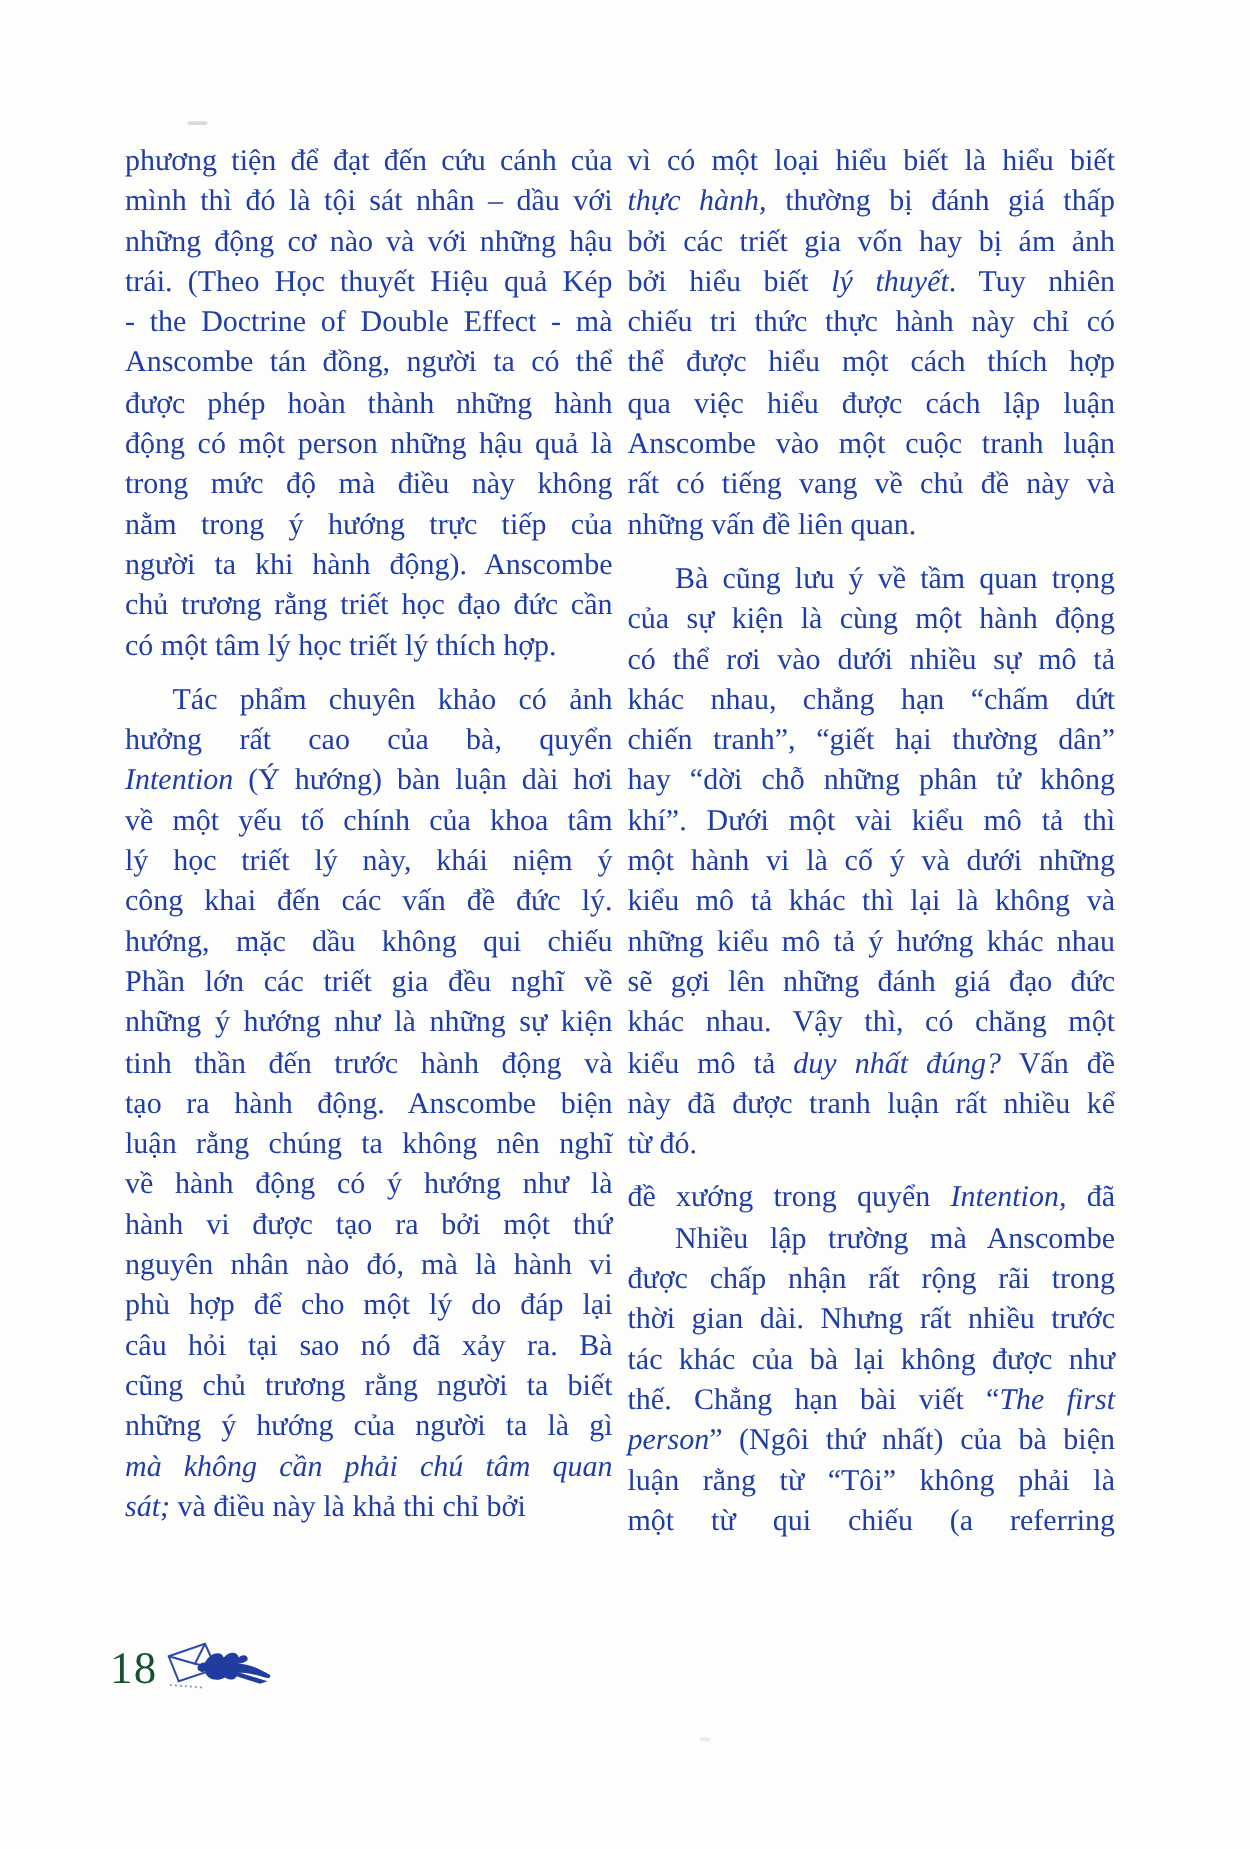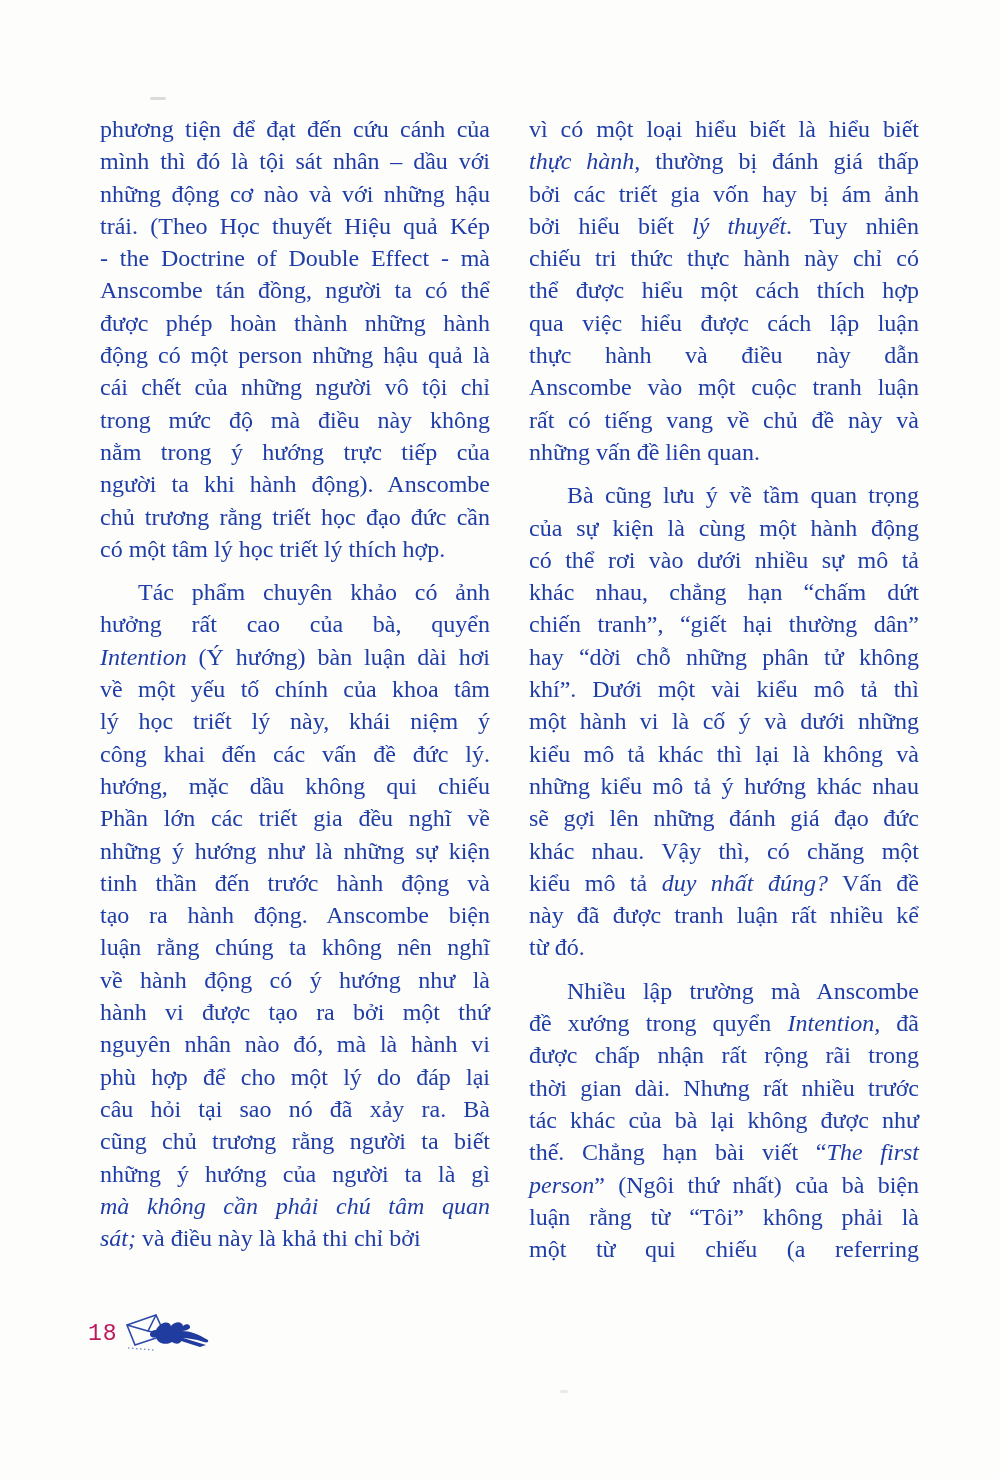--- a/index.html
+++ b/index.html
@@ -23,21 +23,21 @@
     border-radius: 2px;
   }
   .speck-top   { left: 150px; top: 97px;  width: 16px; height: 3px; }
   .speck-mid   { left: 560px; top: 1390px; width: 8px;  height: 3px; opacity: 0.3; }
   .content {
     position: absolute;
     left: 100px;
     top: 113px;
     width: 807px;
     display: flex;
-    gap: 39px;
+    gap: 12px;
   }
   .col {
     width: 390px;
     flex: 0 0 390px;
   }
   .para + .para { margin-top: 11px; }
   .line {
     font-size: 24px;
     line-height: 32.3px;
     text-align: justify;
@@ -53,23 +53,23 @@
   .it { font-style: italic; }
   .footer {
     position: absolute;
     left: 88px;
     top: 1312px;
     display: flex;
     align-items: center;
     height: 44px;
   }
   .pagenum {
-    font-family: Liberation Mono, monospace;
-    font-size: 23px;
-    color: #be185d;
+    font-family: Liberation Serif, serif;
+    font-size: 36px;
+    color: #14532d;
     letter-spacing: 1px;
     margin-right: 2px;
   }
   .flourish { display: block; }
 </style>
 </head>
 <body>
 
 <div class="page">
 
@@ -80,21 +80,20 @@
     <div class="col">
         <div class="para">
           <div class="line"><span>phương tiện để đạt đến cứu cánh của</span></div>
           <div class="line"><span>mình thì đó là tội sát nhân – dầu với</span></div>
           <div class="line"><span>những động cơ nào và với những hậu</span></div>
           <div class="line"><span>trái. (Theo Học thuyết Hiệu quả Kép</span></div>
           <div class="line"><span>- the Doctrine of Double Effect - mà</span></div>
           <div class="line"><span>Anscombe tán đồng, người ta có thể</span></div>
           <div class="line"><span>được phép hoàn thành những hành</span></div>
           <div class="line"><span>động có một person những hậu quả là</span></div>
-          <div class="line"><span>cái chết của những người vô tội chỉ</span></div>
           <div class="line"><span>trong mức độ mà điều này không</span></div>
           <div class="line"><span>nằm trong ý hướng trực tiếp của</span></div>
           <div class="line"><span>người ta khi hành động). Anscombe</span></div>
           <div class="line"><span>chủ trương rằng triết học đạo đức cần</span></div>
           <div class="line last"><span>có một tâm lý học triết lý thích hợp.</span></div>
         </div>
         <div class="para">
           <div class="line first-indent"><span>Tác phẩm chuyên khảo có ảnh</span></div>
           <div class="line"><span>hưởng rất cao của bà, quyển</span></div>
           <div class="line"><span class="it">Intention</span><span> (Ý hướng) bàn luận dài hơi</span></div>
@@ -120,21 +119,20 @@
       </div>
     <div class="col">
         <div class="para">
           <div class="line"><span>vì có một loại hiểu biết là hiểu biết</span></div>
           <div class="line"><span class="it">thực hành,</span><span> thường bị đánh giá thấp</span></div>
           <div class="line"><span>bởi các triết gia vốn hay bị ám ảnh</span></div>
           <div class="line"><span>bởi hiểu biết </span><span class="it">lý thuyết</span><span>. Tuy nhiên</span></div>
           <div class="line"><span>chiếu tri thức thực hành này chỉ có</span></div>
           <div class="line"><span>thể được hiểu một cách thích hợp</span></div>
           <div class="line"><span>qua việc hiểu được cách lập luận</span></div>
-          <div class="line"><span>thực hành và điều này dẫn</span></div>
           <div class="line"><span>Anscombe vào một cuộc tranh luận</span></div>
           <div class="line"><span>rất có tiếng vang về chủ đề này và</span></div>
           <div class="line last"><span>những vấn đề liên quan.</span></div>
         </div>
         <div class="para">
           <div class="line first-indent"><span>Bà cũng lưu ý về tầm quan trọng</span></div>
           <div class="line"><span>của sự kiện là cùng một hành động</span></div>
           <div class="line"><span>có thể rơi vào dưới nhiều sự mô tả</span></div>
           <div class="line"><span>khác nhau, chẳng hạn “chấm dứt</span></div>
           <div class="line"><span>chiến tranh”, “giết hại thường dân”</span></div>
@@ -143,22 +141,22 @@
           <div class="line"><span>một hành vi là cố ý và dưới những</span></div>
           <div class="line"><span>kiểu mô tả khác thì lại là không và</span></div>
           <div class="line"><span>những kiểu mô tả ý hướng khác nhau</span></div>
           <div class="line"><span>sẽ gợi lên những đánh giá đạo đức</span></div>
           <div class="line"><span>khác nhau. Vậy thì, có chăng một</span></div>
           <div class="line"><span>kiểu mô tả </span><span class="it">duy nhất đúng?</span><span> Vấn đề</span></div>
           <div class="line"><span>này đã được tranh luận rất nhiều kể</span></div>
           <div class="line last"><span>từ đó.</span></div>
         </div>
         <div class="para">
+          <div class="line"><span>đề xướng trong quyển </span><span class="it">Intention,</span><span> đã</span></div>
           <div class="line first-indent"><span>Nhiều lập trường mà Anscombe</span></div>
-          <div class="line"><span>đề xướng trong quyển </span><span class="it">Intention,</span><span> đã</span></div>
           <div class="line"><span>được chấp nhận rất rộng rãi trong</span></div>
           <div class="line"><span>thời gian dài. Nhưng rất nhiều trước</span></div>
           <div class="line"><span>tác khác của bà lại không được như</span></div>
           <div class="line"><span>thế. Chẳng hạn bài viết “</span><span class="it">The first</span></div>
           <div class="line"><span class="it">person</span><span>” (Ngôi thứ nhất) của bà biện</span></div>
           <div class="line"><span>luận rằng từ “Tôi” không phải là</span></div>
           <div class="line"><span>một từ qui chiếu (a referring</span></div>
         </div>
       </div>
   </div>

